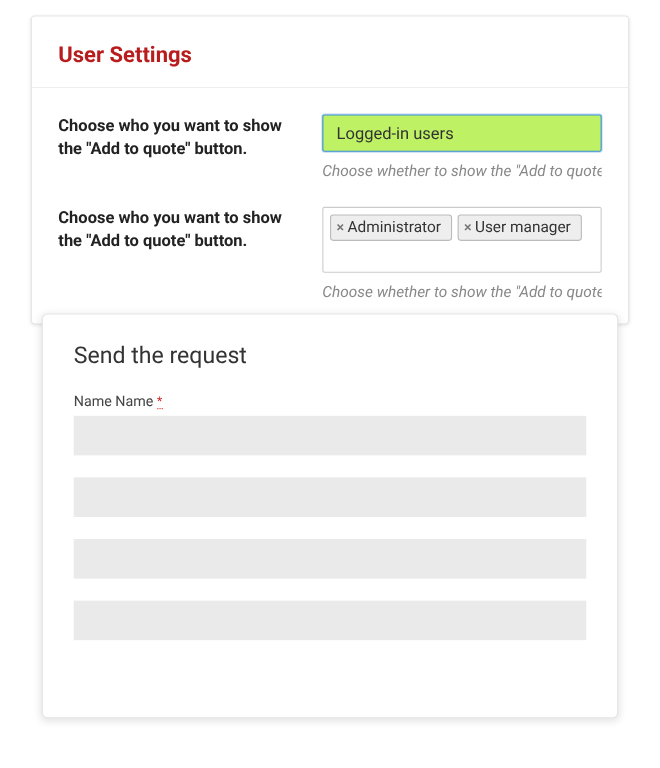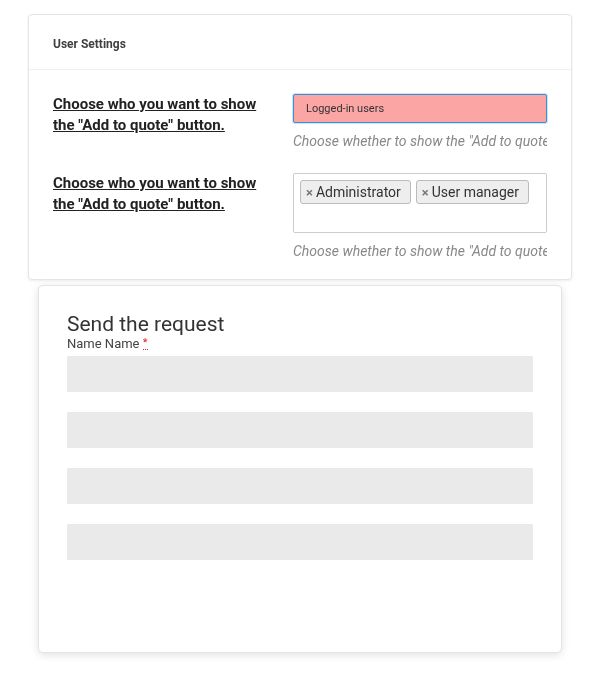--- a/index.html
+++ b/index.html
@@ -24,49 +24,48 @@
       border: 1px solid #e5e5e5;
       border-radius: 4px;
       box-shadow: 0 1px 3px rgba(0,0,0,0.08);
       padding-bottom: 20px;
     }
     .panel-top-header {
       padding: 22px 24px 18px;
       border-bottom: 1px solid #eee;
     }
     .panel-top-header h2 {
-      font-size: 12px;
+      font-size: 20px;
       font-weight: 700;
-      color: #404040;
+      color: #b91c1c;
     }
     .settings-row {
       display: flex;
       padding: 24px 24px 0;
       gap: 20px;
     }
     .settings-label {
       flex: 0 0 220px;
       font-size: 15px;
       font-weight: 700;
       color: #222;
       line-height: 1.4;
-      text-decoration: underline;
     }
     .settings-control {
       flex: 1;
       min-width: 0;
     }
     .select-box {
       width: 100%;
       border: 1px solid #3a8fd6;
       border-radius: 2px;
       padding: 7px 12px;
-      font-size: 11px;
+      font-size: 15px;
       color: #333;
-      background: #fca5a5;
+      background: #bef264;
       box-shadow: 0 0 0 1px rgba(58,143,214,0.25);
     }
     .help-text {
       color: #888;
       font-style: italic;
       font-size: 14px;
       margin-top: 10px;
       white-space: nowrap;
       overflow: hidden;
     }
@@ -109,20 +108,21 @@
       border: 1px solid #e5e5e5;
       border-radius: 5px;
       box-shadow: 0 2px 8px rgba(0,0,0,0.12);
       padding: 26px 28px 16px;
       overflow: hidden;
     }
     .panel-bottom h3 {
       font-size: 21px;
       font-weight: 400;
       color: #333;
+      margin-bottom: 22px;
     }
     .form-label {
       font-size: 13px;
       color: #444;
       margin-bottom: 5px;
       display: block;
     }
     .required {
       color: #d22;
       font-size: 11px;

